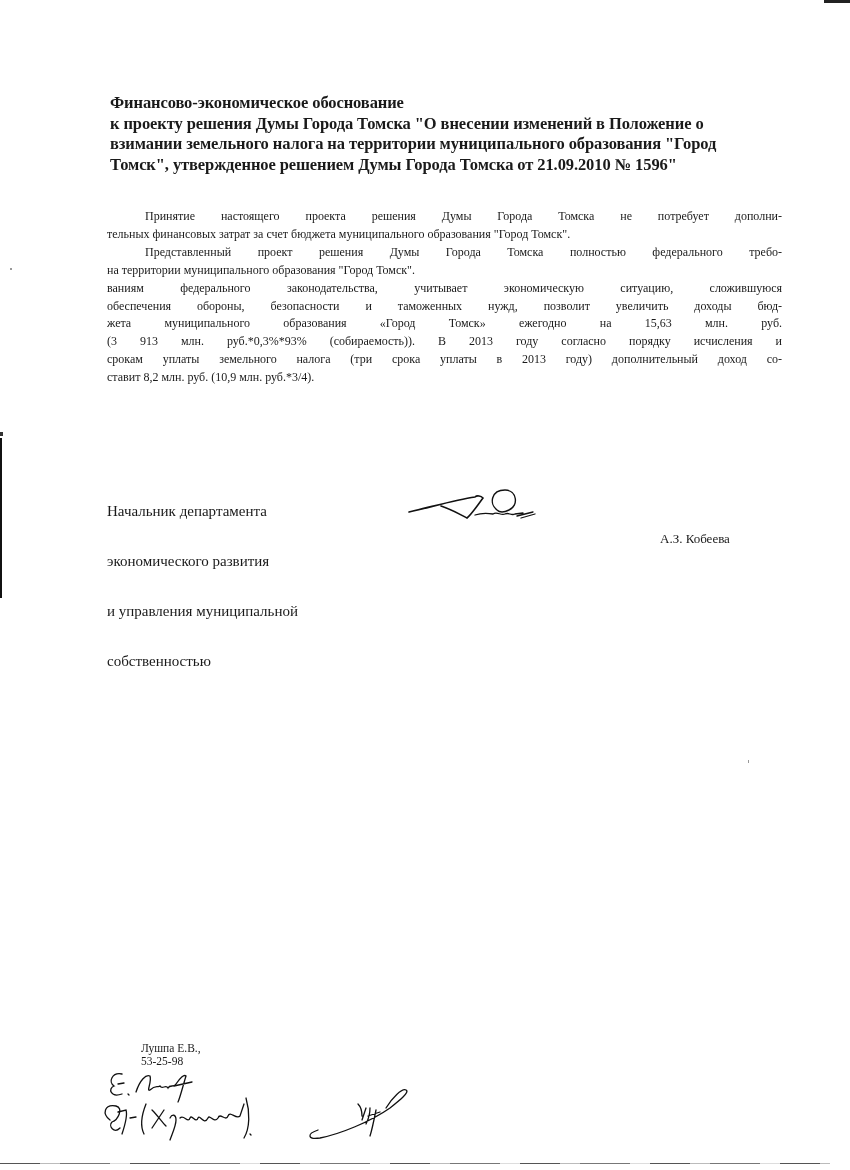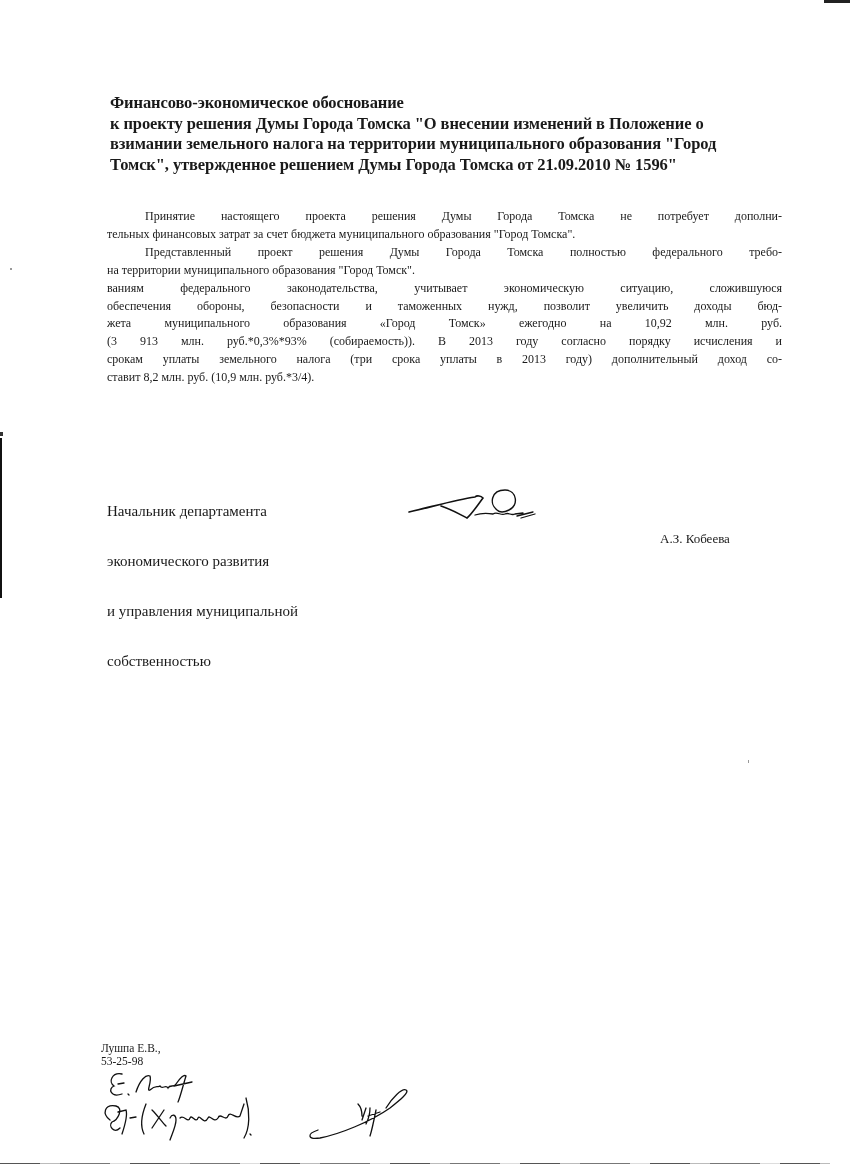--- a/index.html
+++ b/index.html
@@ -103,21 +103,21 @@
       width: 135px;
       height: 40px;
     }
     .executor {
       position: absolute;
       left: 101px;
       top: 1042px;
       font-size: 11.5px;
       line-height: 13px;
     }
-    .executor div { white-space: nowrap; }
+    .executor div { white-space: nowrap; margin-left: 40px; }
     .handwritten-svg {
       position: absolute;
       left: 100px;
       top: 1068px;
       width: 320px;
       height: 90px;
     }
     .dot {
       position: absolute;
       width: 2px;
@@ -138,30 +138,30 @@
 <div class="title">
   <div>Финансово-экономическое обоснование</div>
   <div>к проекту решения Думы Города Томска "О внесении  изменений в Положение о</div>
   <div>взимании земельного налога на территории муниципального образования "Город</div>
   <div>Томск", утвержденное решением Думы Города Томска от 21.09.2010 № 1596"</div>
 </div>
 
 <div class="body-text">
   <p>
     <span class="line">Принятие настоящего проекта решения Думы Города Томска не потребует дополни-</span>
-    <span class="line last" style="text-indent:0">тельных финансовых затрат за счет бюджета муниципального образования "Город Томска".</span>
+    <span class="line last" style="text-indent:0">тельных финансовых затрат за счет бюджета муниципального образования "Город Томск".</span>
   </p>
   <p>
     <span class="line">Представленный проект решения Думы Города Томска полностью федерального требо-</span>
     <span class="line last" style="text-indent:0">на территории муниципального образования "Город Томск".</span>
     <span class="line" style="text-indent:0">ваниям федерального законодательства, учитывает экономическую ситуацию, сложившуюся</span>
   </p>
   <p>
     <span class="line" style="text-indent:0">обеспечения обороны, безопасности и таможенных нужд, позволит увеличить доходы бюд-</span>
-    <span class="line" style="text-indent:0; word-spacing:6px">жета муниципального образования «Город Томск» ежегодно на 10,92 млн. руб.</span>
+    <span class="line" style="text-indent:0; word-spacing:6px">жета муниципального образования «Город Томск» ежегодно на 15,63 млн. руб.</span>
     <span class="line" style="text-indent:0">(3 913 млн. руб.*0,3%*93% (собираемость)). В 2013 году согласно порядку исчисления и</span>
     <span class="line" style="text-indent:0">срокам уплаты земельного налога (три срока уплаты в 2013 году) дополнительный доход со-</span>
     <span class="line last" style="text-indent:0">ставит 8,2 млн. руб. (10,9 млн. руб.*3/4).</span>
   </p>
 </div>
 
 <div class="signature-block">
   <div>Начальник департамента</div>
   <div>экономического развития</div>
   <div>и управления муниципальной</div>

